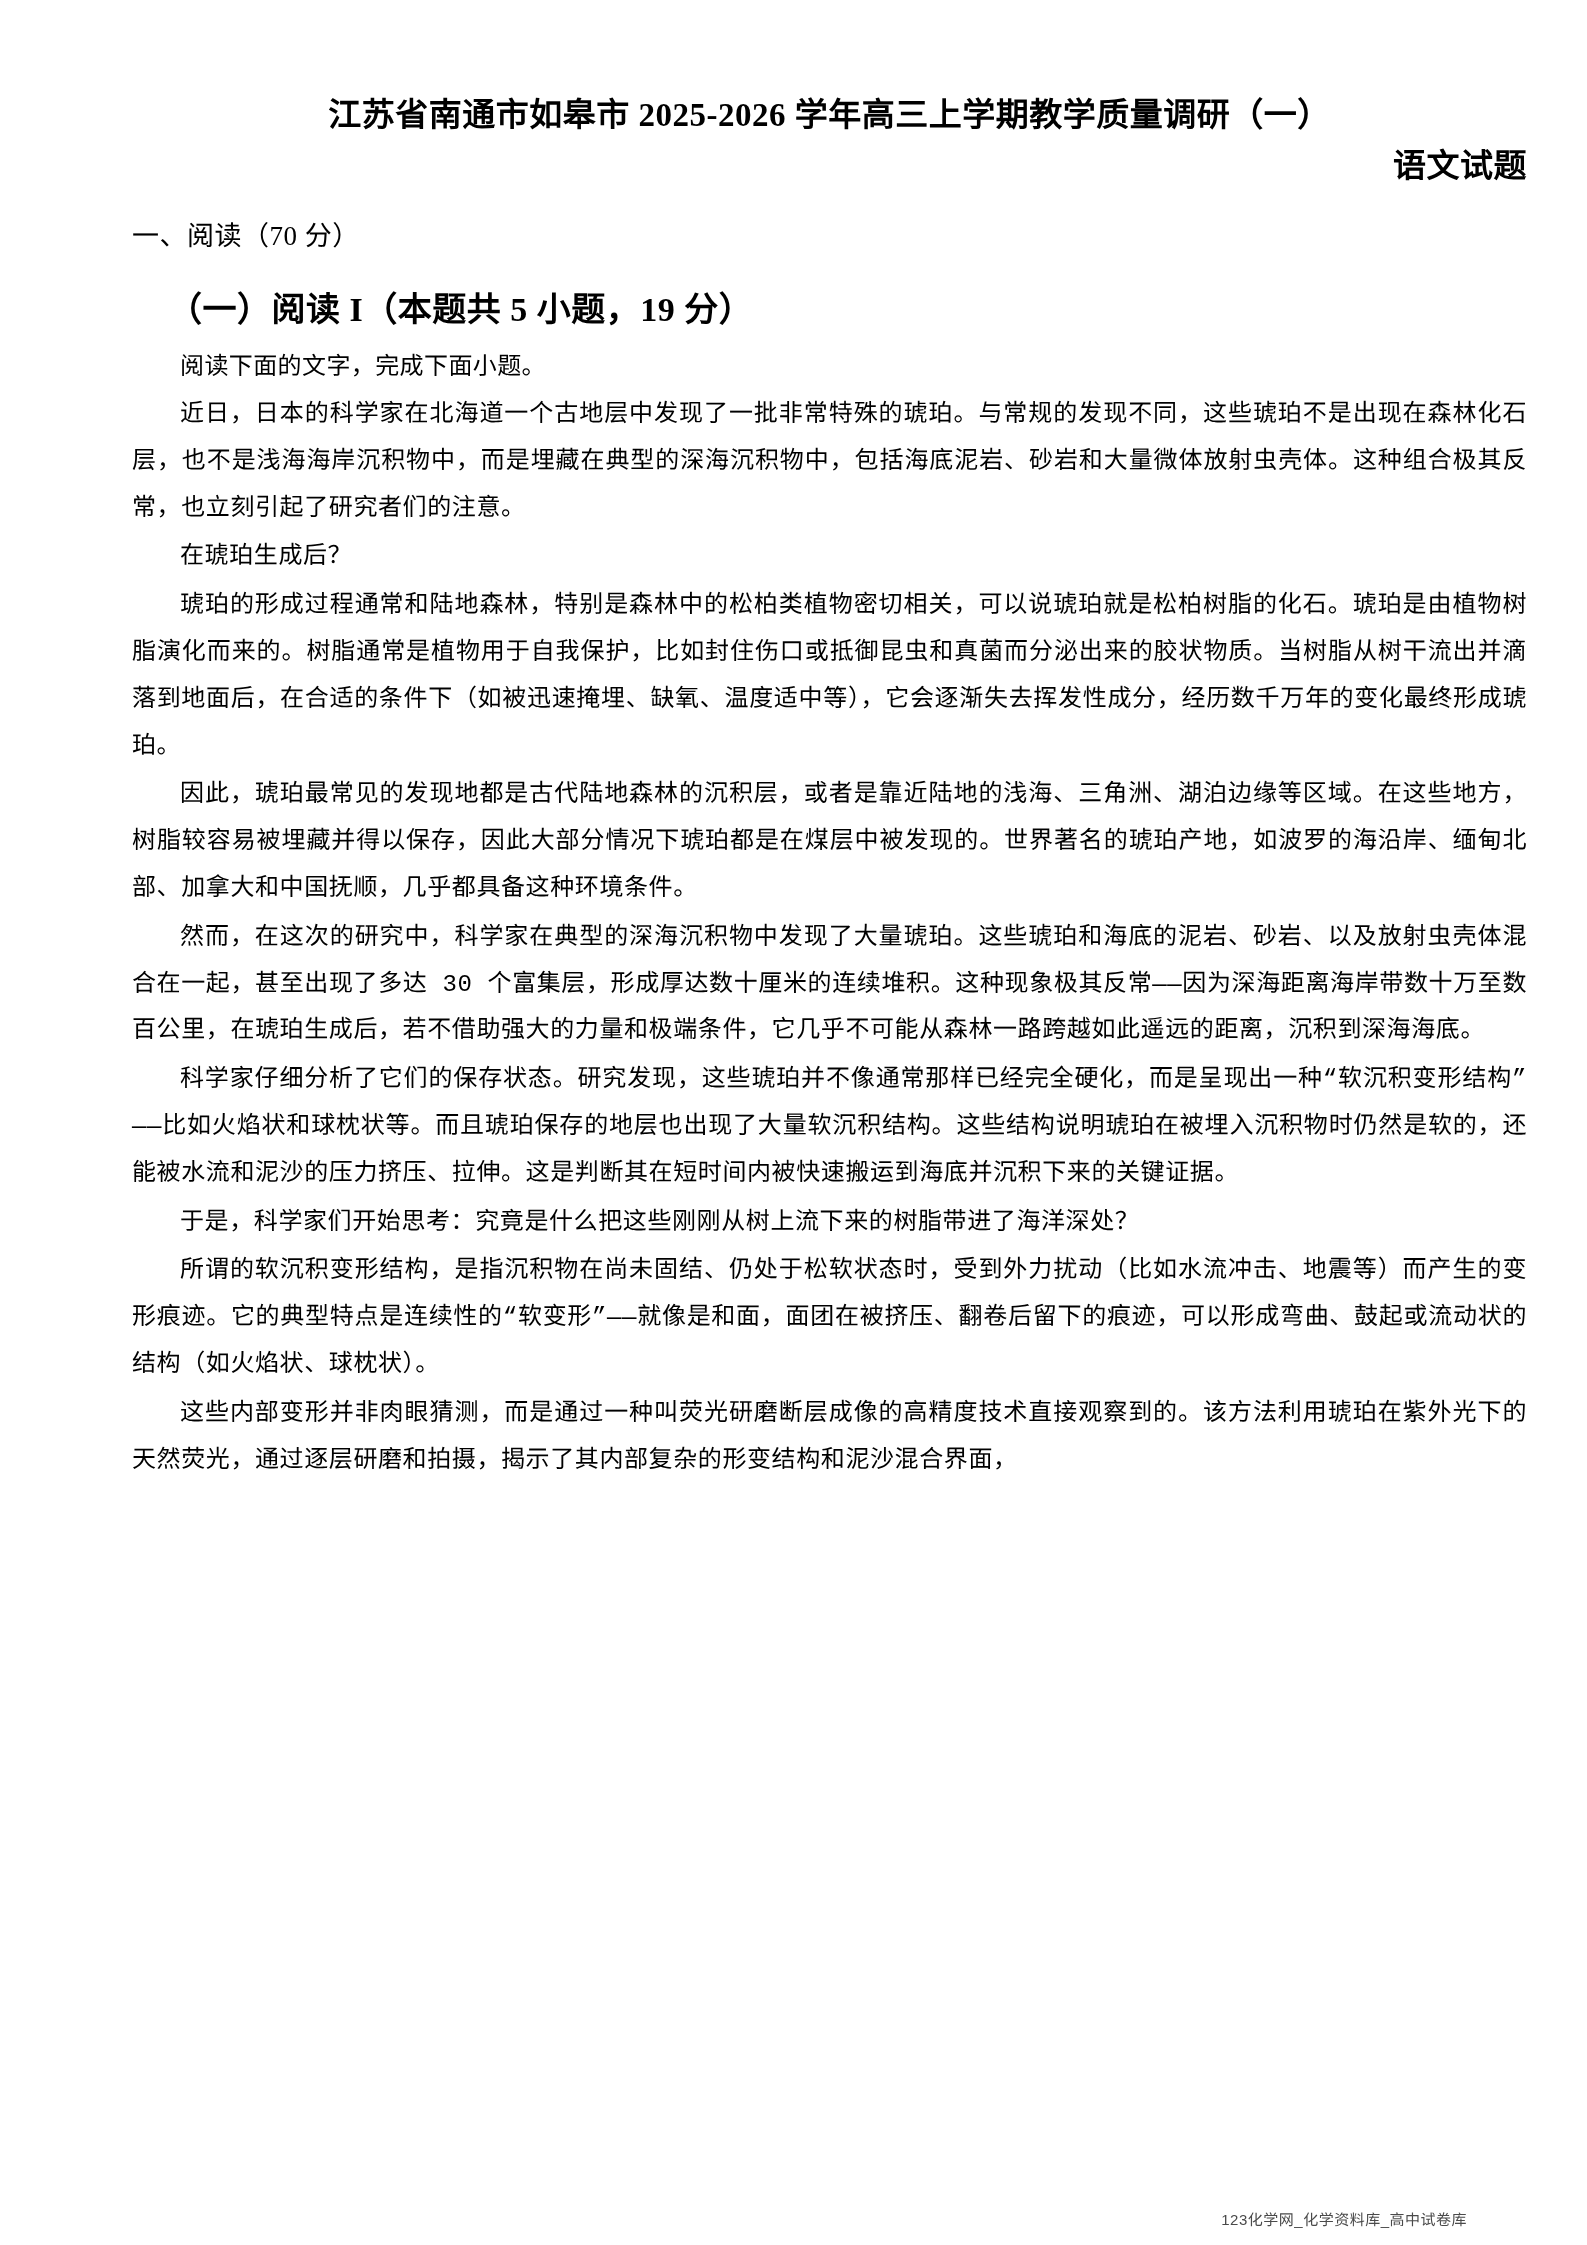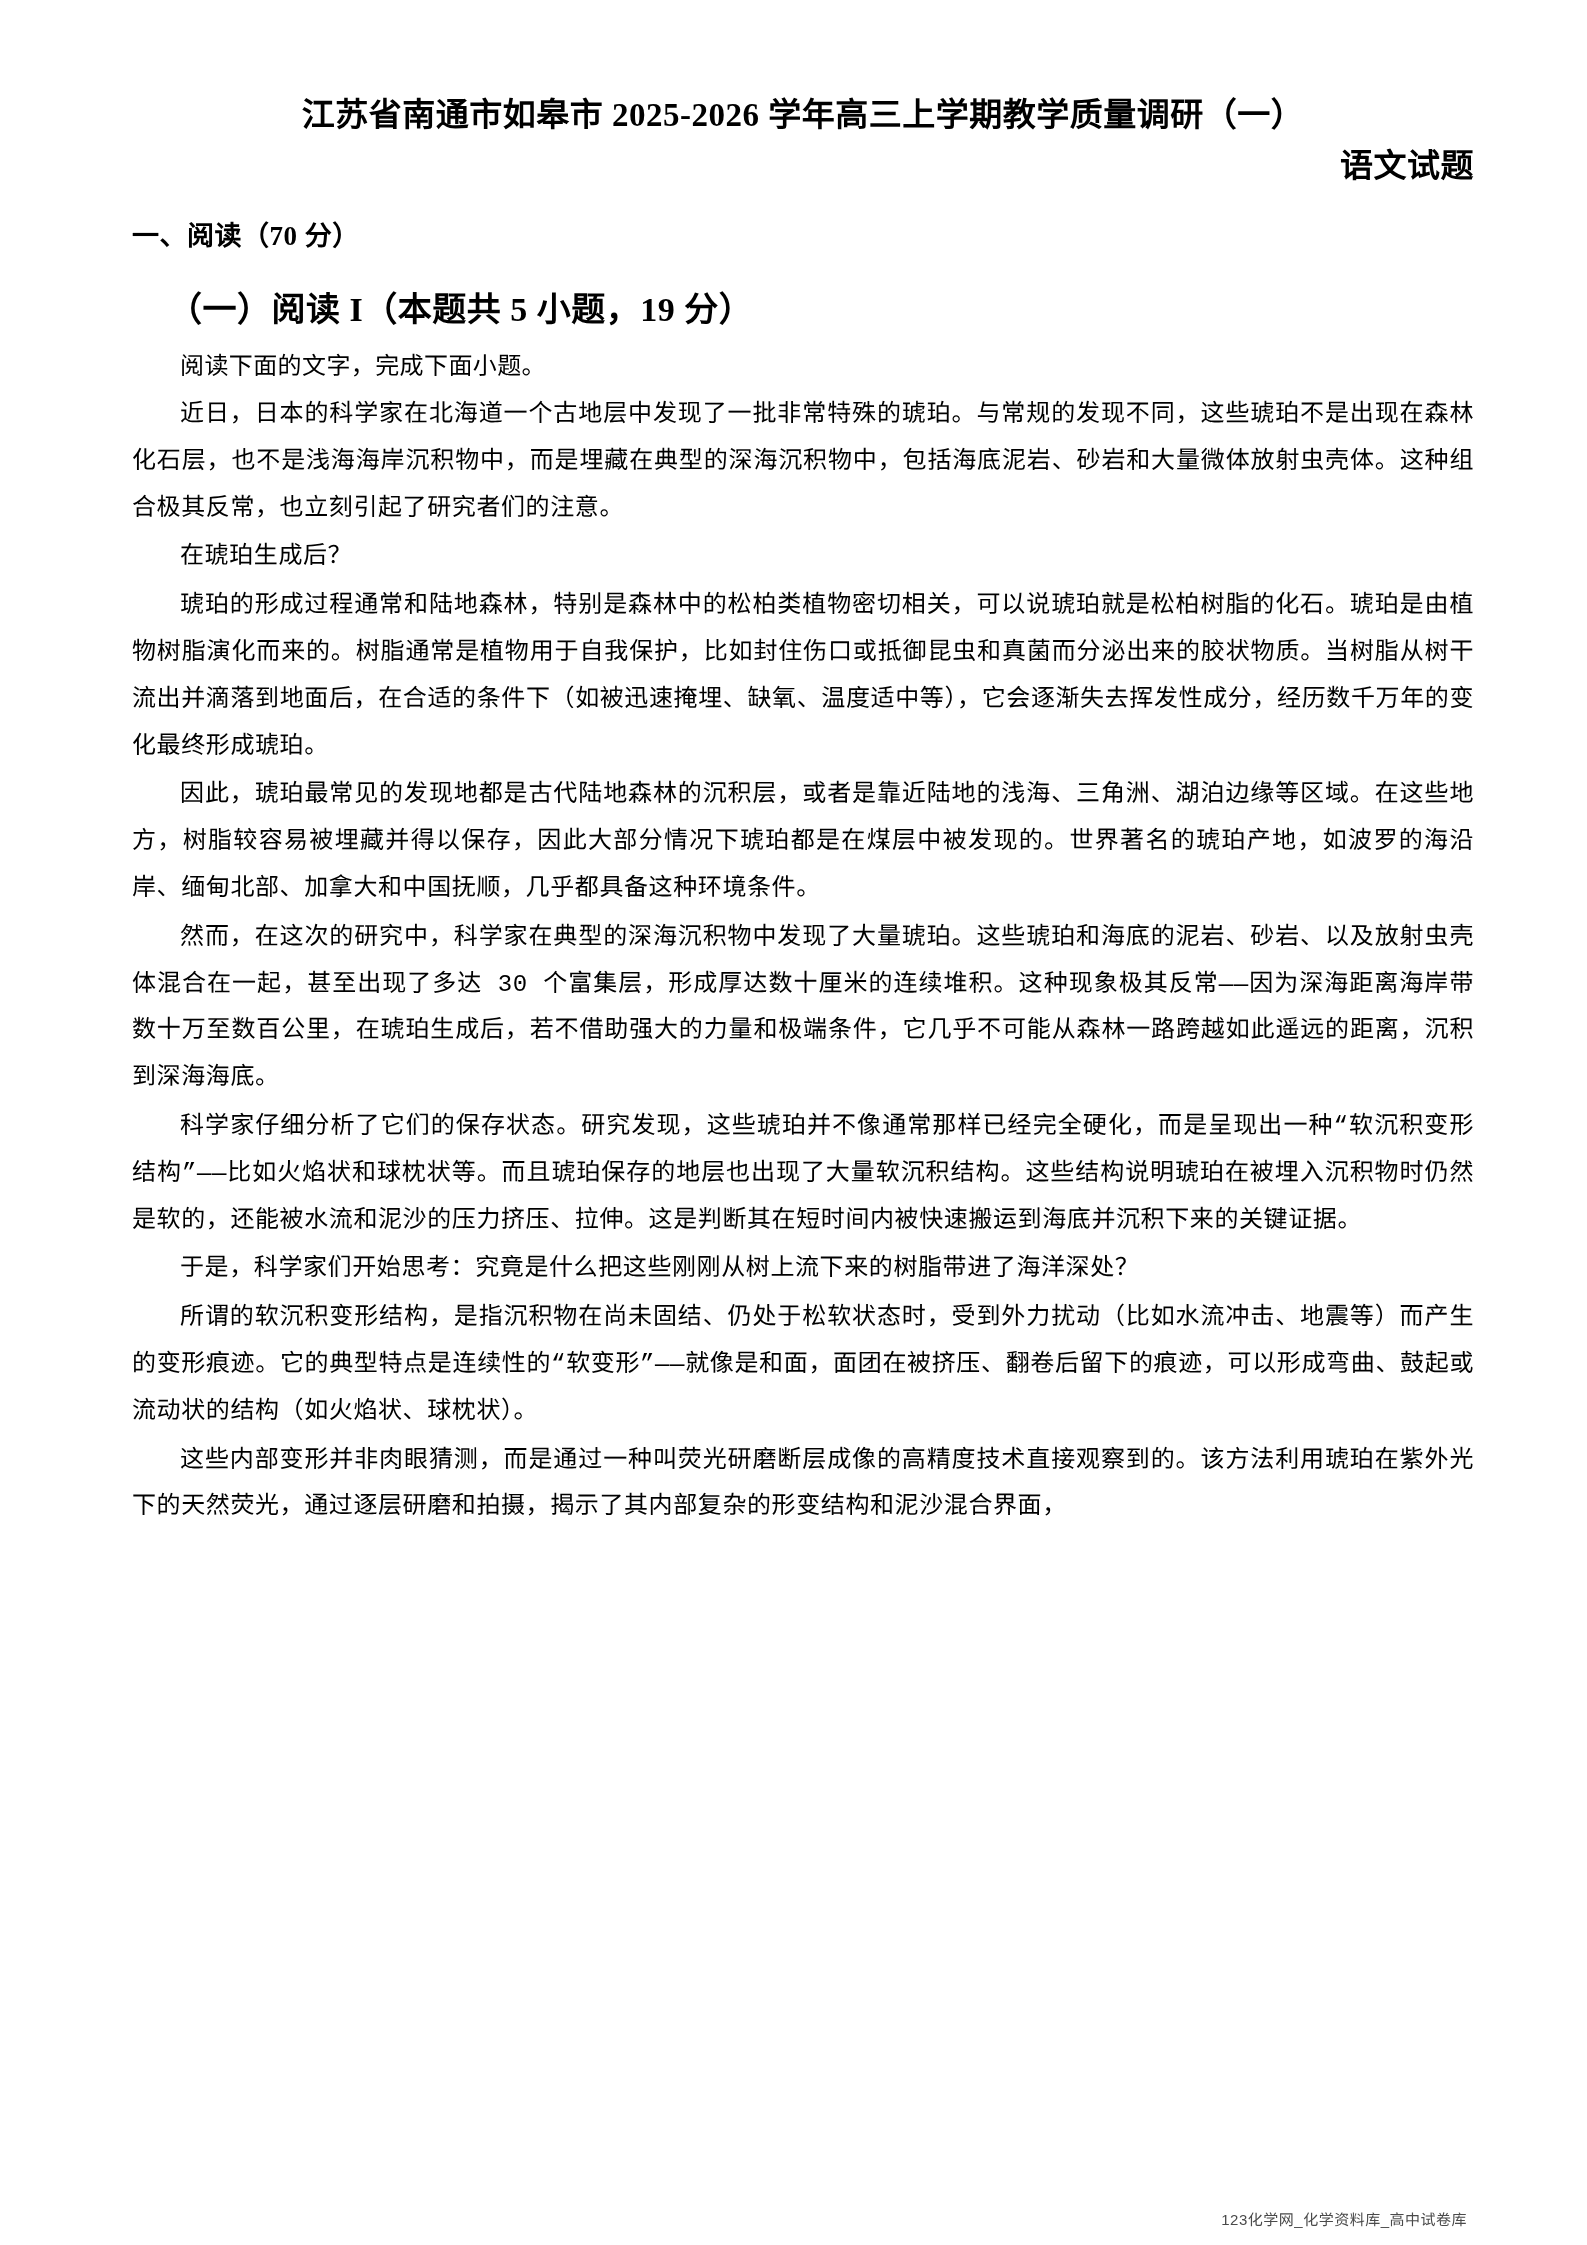--- a/index.html
+++ b/index.html
@@ -12,41 +12,41 @@
     width: 1587px;
     min-height: 2245px;
     font-family: "Liberation Serif", "DejaVu Serif", serif;
     color: #000000;
     position: relative;
   }
   .page {
     width: 1587px;
     min-height: 2245px;
     box-sizing: border-box;
-    padding: 90px 113px 40px 132px;
+    padding: 90px 60px 40px 132px;
     position: relative;
   }
   .doc-title {
     text-align: center;
     font-weight: bold;
     font-size: 33px;
     line-height: 1.55;
     letter-spacing: 0.5px;
     margin: 0;
   }
   .doc-subtitle {
     text-align: right;
     font-weight: bold;
     font-size: 33px;
     line-height: 1.55;
     letter-spacing: 0.5px;
     margin: 0 0 22px 0;
   }
   .section-heading {
-    font-weight: bold;
+    font-weight: normal;
     font-size: 27px;
     line-height: 1.7;
     margin: 10px 0 2px 0;
     letter-spacing: 0.5px;
   }
   .sub-heading {
     font-weight: bold;
     font-size: 34px;
     line-height: 1.75;
     margin: 20px 0 2px 0;

